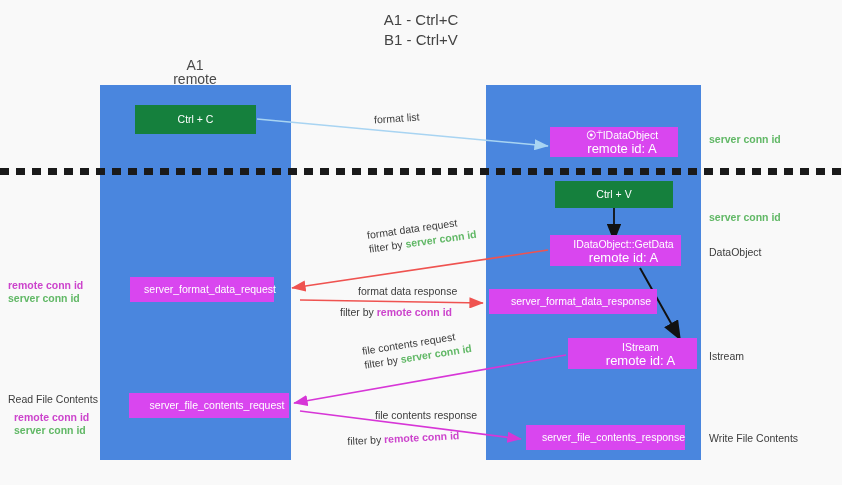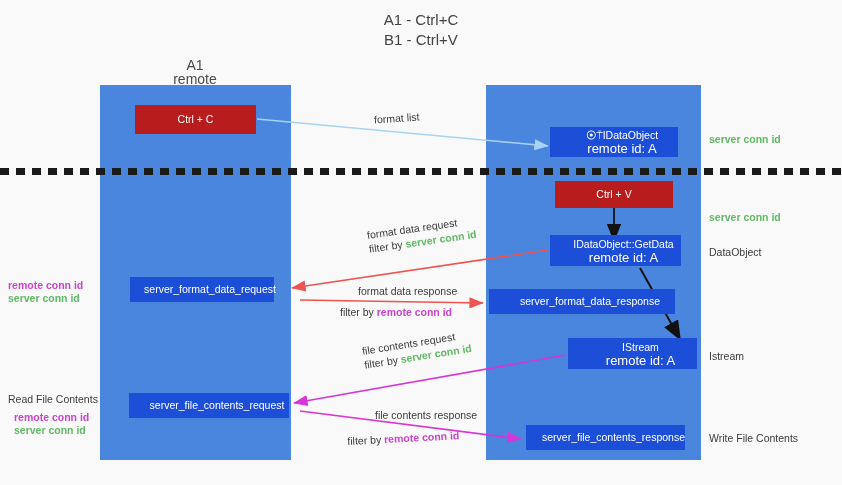--- a/index.html
+++ b/index.html
@@ -26,22 +26,22 @@
 
   
   .lane{position:absolute;background:#4a86de;}
 
   
   .node{
     position:absolute;box-sizing:border-box;
     display:flex;flex-direction:column;align-items:center;justify-content:center;
     color:#ffffff;font-size:10.5px;line-height:13px;text-align:center;
   }
-  .node.green{background:#b91c1c;}
-  .node.orange{background:#1d4ed8;padding-left:16px;}
+  .node.green{background:#15803d;}
+  .node.orange{background:#d946ef;padding-left:16px;}
   .node .l2{font-size:13px;}
 
   
   .anno{position:absolute;font-size:10.5px;line-height:14px;}
   .anno.green{color:#61b866;font-weight:bold;}
   .anno.pink{color:#cc44cc;font-weight:bold;}
   .anno.plain{color:#3c3c3c;}
 
   
   .divider{
@@ -129,21 +129,21 @@
 
   <div class="node orange" style="left:568px;top:338px;width:129px;height:31px;">
     <div>IStream</div>
     <div class="l2">remote id: A</div>
   </div>
 
   <div class="node orange" style="left:130px;top:277px;width:144px;height:25px;">
     <div>server_format_data_request</div>
   </div>
 
-  <div class="node orange" style="left:489px;top:289px;width:186px;height:25px;">
+  <div class="node orange" style="left:489px;top:289px;width:168px;height:25px;">
     <div>server_format_data_response</div>
   </div>
 
   <div class="node orange" style="left:129px;top:393px;width:160px;height:25px;">
     <div>server_file_contents_request</div>
   </div>
 
   <div class="node orange" style="left:526px;top:425px;width:159px;height:25px;">
     <div>server_file_contents_response</div>
   </div>

